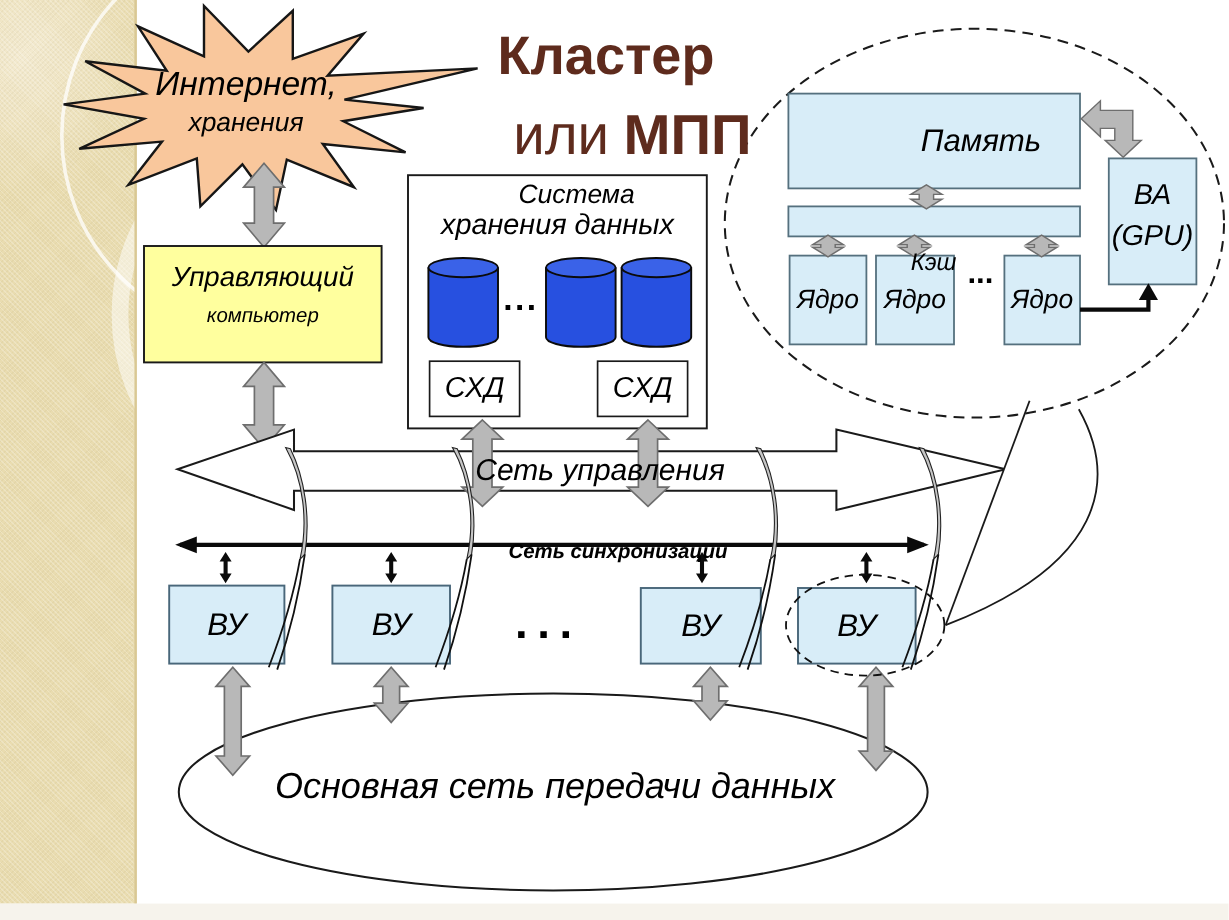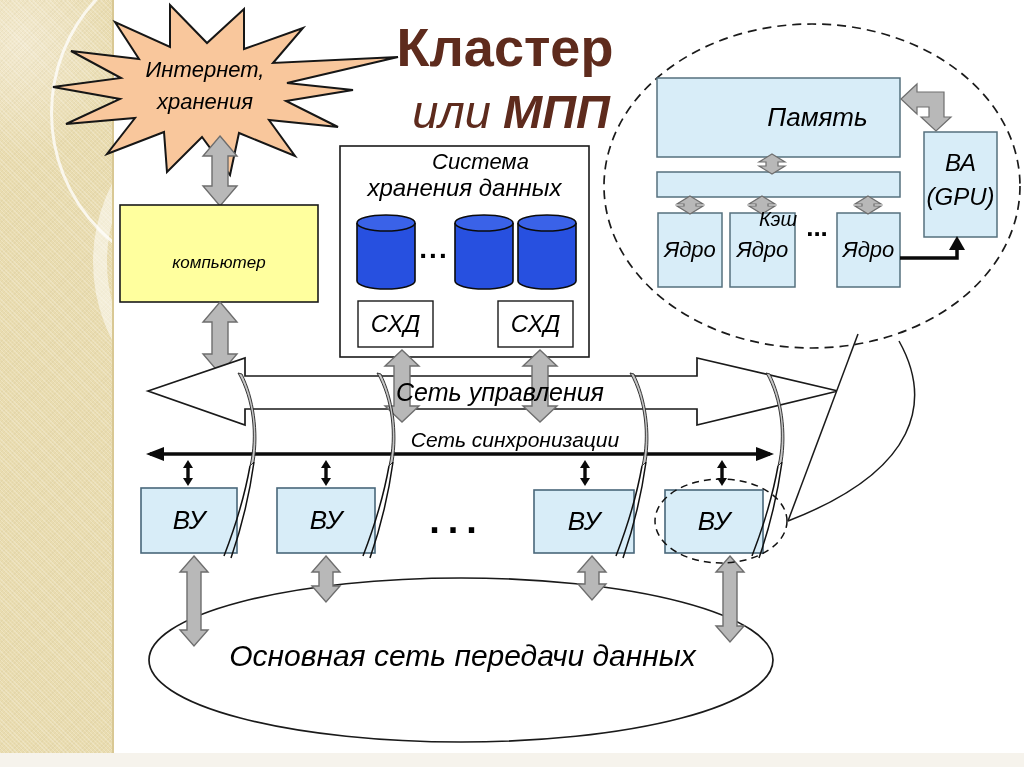--- a/index.html
+++ b/index.html
@@ -26,38 +26,38 @@
   svg{position:absolute;left:0;top:0;}
   
   .lbl{
     position:absolute;display:flex;align-items:center;justify-content:center;
     text-align:center;font-style:italic;color:#000;line-height:1.18;
     white-space:nowrap;pointer-events:none;
   }
   
   .title-line{position:absolute;font-style:normal;font-weight:700;color:#5e2b1d;
     display:flex;align-items:center;justify-content:center;white-space:nowrap;}
-  #title1{left:370px;top:18px;width:270px;height:58px;font-size:54px;}
-  #title2{left:366px;top:82px;width:290px;height:58px;font-size:47px;font-style:italic;}
+  #title1{left:370px;top:18px;width:270px;height:58px;font-size:45px;}
+  #title2{left:382px;top:82px;width:290px;height:58px;font-size:47px;}
   #title2 .reg{font-weight:400;margin-right:12px;}
   
-  #burst1{left:95px;top:56px;width:220px;height:28px;font-size:22px;}
+  #burst1{left:95px;top:56px;width:220px;height:28px;font-size:28px;}
   #burst2{left:95px;top:88px;width:220px;height:28px;font-size:22px;}
   
   #cc1{left:121px;top:216px;width:196px;height:30px;font-size:23px;}
   #cc2{left:121px;top:248px;width:196px;height:30px;font-size:17px;}
   
   #st1{left:341px;top:149px;width:247px;height:26px;font-size:22px;padding-left:16px;}
   #st2{left:341px;top:175px;width:247px;height:26px;font-size:24px;}
   #stdots{left:410px;top:234px;width:48px;height:30px;font-size:28px;font-weight:700;font-style:normal;letter-spacing:2px;}
   #schd1{left:358px;top:301px;width:75px;height:46px;font-size:24px;}
   #schd2{left:498px;top:301px;width:75px;height:46px;font-size:24px;}
   
   #ctrl{left:330px;top:377px;width:340px;height:31px;font-size:25px;}
-  #syncl{left:365px;top:428px;width:300px;height:24px;font-size:21px;font-weight:400;}
+  #syncl{left:365px;top:448px;width:300px;height:24px;font-size:17px;font-weight:700;}
   #mainl{left:170px;top:636px;width:585px;height:40px;font-size:30px;}
   
   #vu1{left:141px;top:488px;width:96px;height:65px;font-size:26px;}
   #vu2{left:277px;top:488px;width:98px;height:65px;font-size:26px;}
   #vu3{left:534px;top:490px;width:100px;height:63px;font-size:26px;}
   #vu4{left:665px;top:490px;width:98px;height:63px;font-size:26px;}
   #vudots{left:412px;top:498px;width:90px;height:45px;font-size:38px;font-weight:700;font-style:normal;letter-spacing:8px;}
   
   #meml{left:696px;top:78px;width:243px;height:79px;font-size:26px;}
   #cachel{left:657px;top:170px;width:242px;height:28px;font-size:20px;margin-top:36px;}
@@ -193,20 +193,21 @@
 
   <div id="title1" class="title-line">Кластер</div>
   <div id="title2" class="title-line">
     <span class="reg">или</span>
     <span>МПП</span>
   </div>
 
   <div id="burst1" class="lbl">Интернет,</div>
   <div id="burst2" class="lbl">хранения</div>
 
+  <div id="cc1" class="lbl">Управляющий</div>
   <div id="cc2" class="lbl">компьютер</div>
 
   <div id="st1" class="lbl">Система</div>
   <div id="st2" class="lbl">хранения данных</div>
   <div id="stdots" class="lbl">...</div>
   <div id="schd1" class="lbl">СХД</div>
   <div id="schd2" class="lbl">СХД</div>
 
   <div id="ctrl" class="lbl">Сеть управления</div>
   <div id="syncl" class="lbl">Сеть синхронизации</div>

